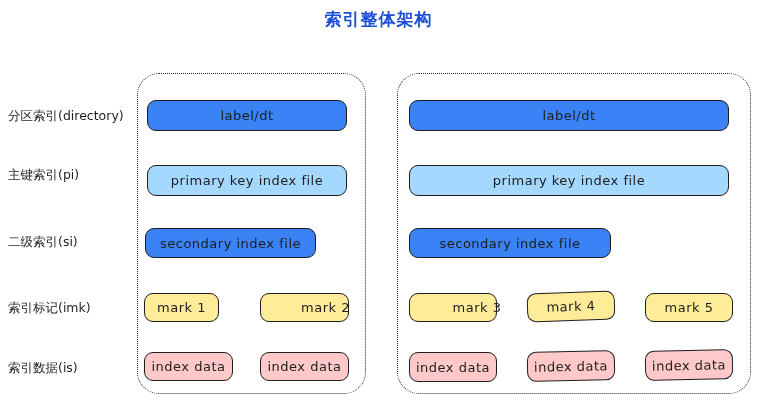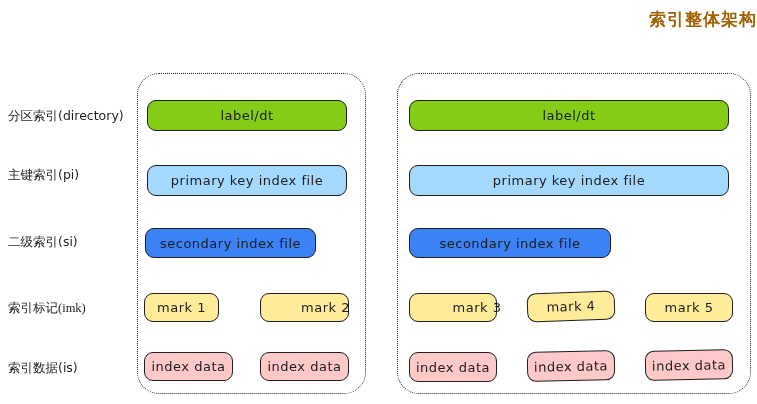--- a/index.html
+++ b/index.html
@@ -13,24 +13,24 @@
     width: 757px;
     height: 404px;
     background: #ffffff;
     overflow: hidden;
   }
   .title {
     position: absolute;
     top: 8px;
     left: 0;
     width: 100%;
-    text-align: right;
+    text-align: center;
     font-size: 17px;
     font-weight: 600;
-    color: #a16207;
+    color: #1d4ed8;
     letter-spacing: 1px;
   }
   .row-label {
     position: absolute;
     left: 8px;
     width: 126px;
     font-size: 12.5px;
     color: #1e1e1e;
     white-space: nowrap;
   }
@@ -46,39 +46,39 @@
     border-radius: 9px;
     display: flex;
     align-items: center;
     justify-content: center;
     font-size: 13px;
     color: #1e1e1e;
     letter-spacing: 0.5px;
     box-sizing: border-box;
     white-space: nowrap;
   }
-  .green  { background: #84cc16; }
+  .green  { background: #3b82f6; }
   .blue   { background: #a5d8ff; }
   .teal   { background: #3b82f6; }
   .yellow { background: #ffec99; }
   .pink   { background: #ffc9c9; }
   .tilt-a { transform: rotate(-2deg); }
   .tilt-b { transform: rotate(-1.2deg); }
 </style>
 </head>
 <body>
 
 <div class="canvas">
 
   <div class="title">索引整体架构</div>
 
   <div class="row-label" style="top:108px;">分区索引(directory)</div>
   <div class="row-label" style="top:167px;">主键索引(pi)</div>
   <div class="row-label" style="top:234px;">二级索引(si)</div>
-  <div class="row-label" style="top:300px;font-family:Liberation Serif, serif;">索引标记(imk)</div>
+  <div class="row-label" style="top:300px;">索引标记(imk)</div>
   <div class="row-label" style="top:360px;">索引数据(is)</div>
 
   <div class="group" style="left:137px;top:73px;width:227px;height:319px;"></div>
 
   <div class="box green" style="left:147px;top:100px;width:200px;height:31px;">label/dt</div>
   <div class="box blue" style="left:147px;top:165px;width:200px;height:31px;">primary key index file</div>
   <div class="box teal" style="left:145px;top:228px;width:171px;height:30px;">secondary index file</div>
   <div class="box yellow" style="left:144px;top:293px;width:75px;height:29px;">mark 1</div>
   <div class="box yellow" style="left:260px;top:293px;width:89px;height:29px;padding-left:42px;">mark 2</div>
   <div class="box pink" style="left:144px;top:352px;width:89px;height:29px;">index data</div>

